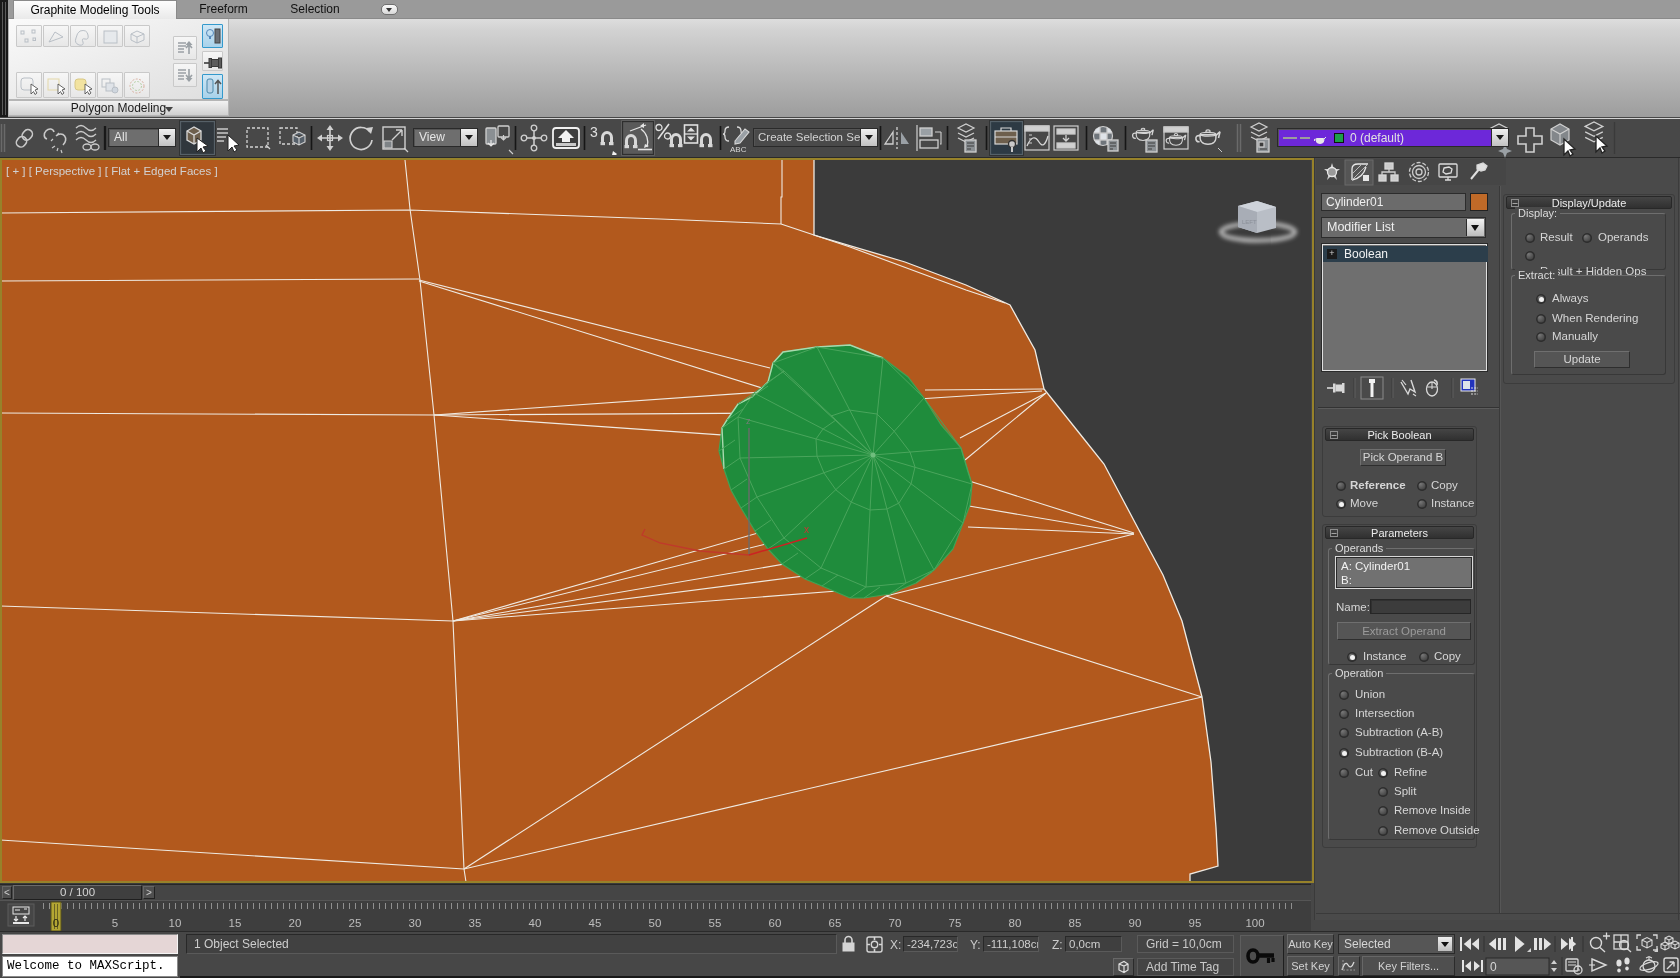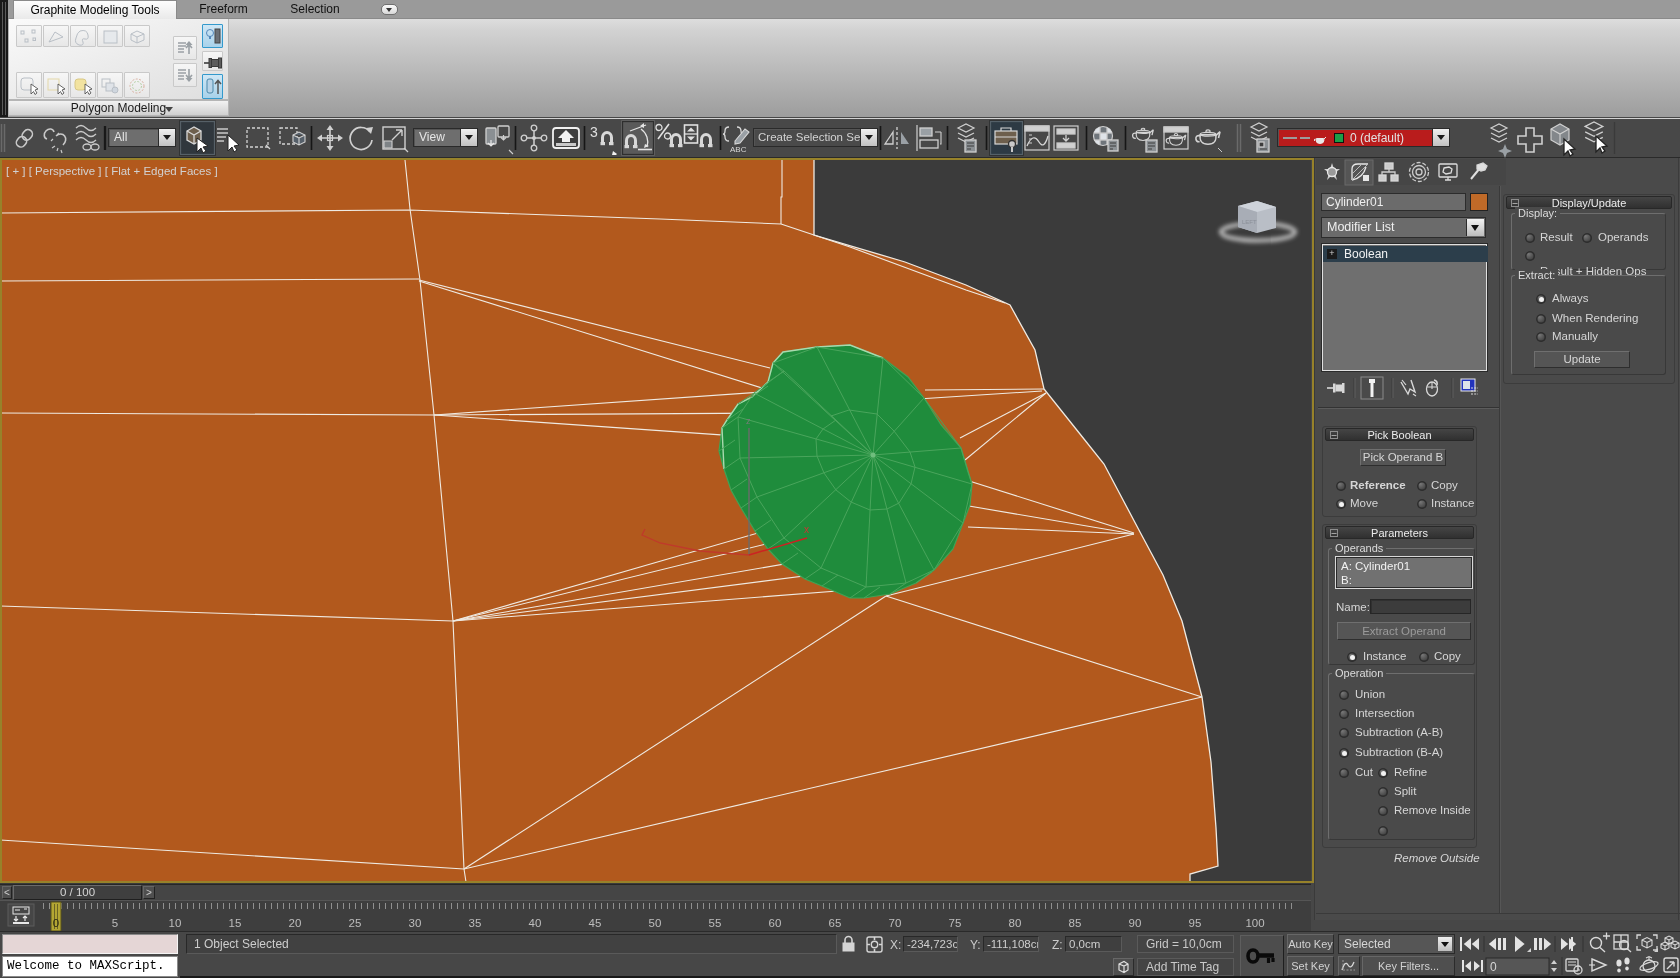--- a/index.html
+++ b/index.html
@@ -392,21 +392,21 @@
 <g transform="translate(1594,15) scale(1.1)" stroke="#d0d0d0" fill="none">
           <path d="M-8,-6 l8,-4 8,4 -8,4 Z M-8,-1 l8,4 8,-4 M-8,4 l8,4 8,-4" stroke-width="1.2"></path>
         </g>
 <path d="M1596,18 L1596,34 L1600,30 L1602,35 L1605,33 L1602,29 L1607,28 Z" fill="#fff" stroke="#222"></path>
 <path d="M1614.5,4 L1614.5,36" stroke="#3a3a3a"></path>
 </g>
 </svg>
 <div class="combo" style="left:108px;top:128px;width:68px">All<span class="cb"></span></div>
 <div class="combo" style="left:413px;top:128px;width:65px">View<span class="cb"></span></div>
 <div class="combo" style="left:753px;top:128px;width:125px;background:#4a4a4a;color:#d2d2d2;font-size:11.5px;padding-left:4px;overflow:hidden;white-space:nowrap">Create Selection Se<span class="cb"></span></div>
-<div class="combo" style="left:1277px;top:128px;width:173px;background:#b91c1c">
+<div class="combo" style="left:1277px;top:128px;width:232px;background:#6d28d9">
 <span class="abs" style="left:5px;top:8px;width:14px;height:2px;background:#9c9c9c"></span>
       <span class="abs" style="left:22px;top:8px;width:10px;height:2px;background:#9c9c9c"></span>
 <span class="abs" style="left:36px;top:4px;width:13px;height:9px"><svg width="13" height="10">
           <path d="M2,5 a4,3.5 0 0 0 8,0 l-0.5,-1.5 h-7 Z M10,4 l2,-2 M1.5,4 q-2,0 -1,2" fill="#e8e8e8" stroke="#e8e8e8"></path>
         </svg></span>
 <span class="abs" style="left:56px;top:4px;width:10px;height:10px;background:#1d9e48;border:1px solid #111"></span>
 <span class="abs" style="left:72px;top:1px;color:#e2e2e2">0 (default)</span>
 <span class="cb"></span>
     </div>
 <svg class="abs" id="viewport" style="left:0;top:158px" width="1314" height="726" viewBox="0 158 1314 726">
@@ -628,21 +628,21 @@
 <div class="rlabel" style="left:41px;top:588px;text-align:center;">Subtraction (B-A)</div>
 <div class="radio" style="left:25px;top:610px"></div>
 <div class="rlabel" style="left:41px;top:608px;">Cut</div>
 <div class="radio on" style="left:64px;top:610px"></div>
 <div class="rlabel" style="left:80px;top:608px;">Refine</div>
 <div class="radio" style="left:64px;top:629px"></div>
 <div class="rlabel" style="left:80px;top:627px;">Split</div>
 <div class="radio" style="left:64px;top:648px"></div>
 <div class="rlabel" style="left:80px;top:646px;">Remove Inside</div>
 <div class="radio" style="left:64px;top:668px"></div>
-<div class="rlabel" style="left:80px;top:694px;font-style:italic;">Remove Outside</div>
+<div class="rlabel" style="left:80px;top:666px;">Remove Outside</div>
 <div class="rollout" style="left:189px;top:36px;width:172px;height:190px"></div>
 <div class="rhead" style="left:192px;top:38px;width:166px"><i>–</i>Display/Update</div>
 <div class="grp" style="left:197px;top:55px;width:155px;height:57px"></div>
 <div class="glabel" style="left:201px;top:49px">Display:</div>
 <div class="radio" style="left:211px;top:75px"></div>
 <div class="rlabel" style="left:226px;top:73px;">Result</div>
 <div class="radio" style="left:268px;top:75px"></div>
 <div class="rlabel" style="left:284px;top:73px;">Operands</div>
 <div class="radio" style="left:211px;top:93px"></div>
 <div class="rlabel" style="left:226px;top:107px;">Result + Hidden Ops</div>

